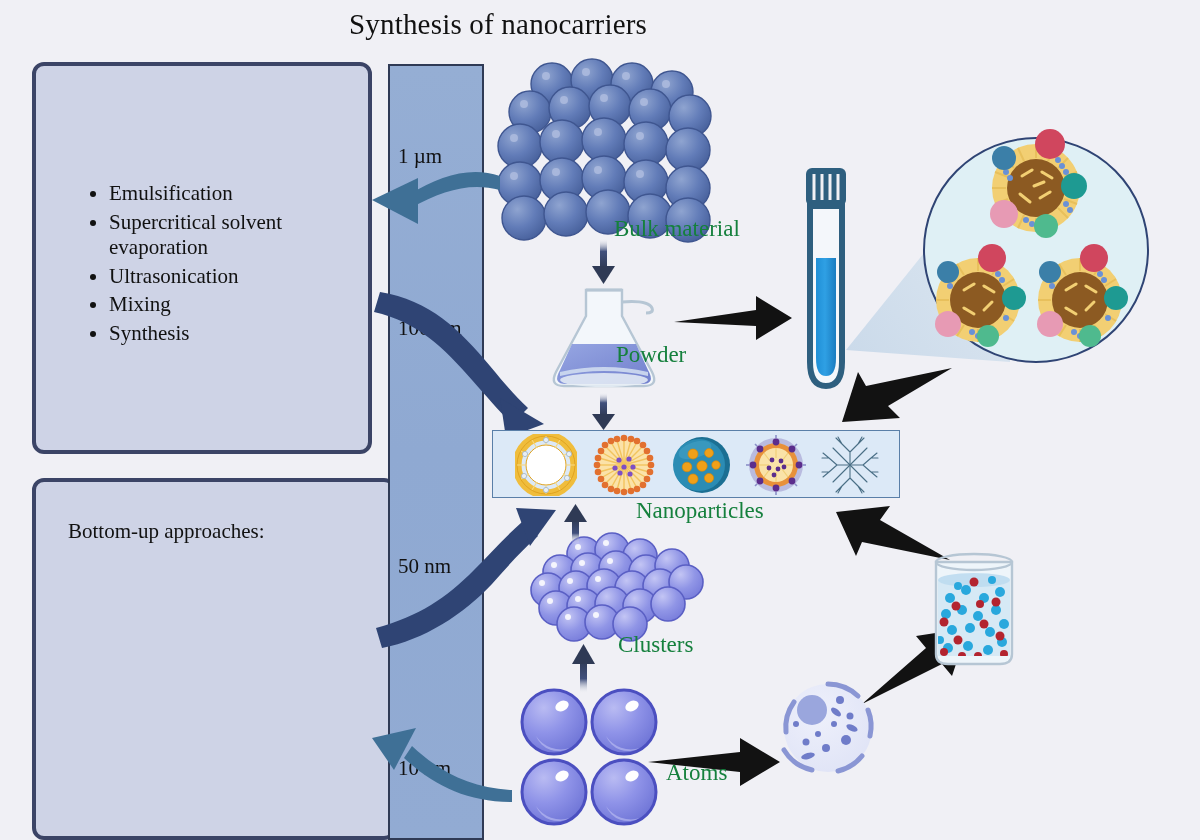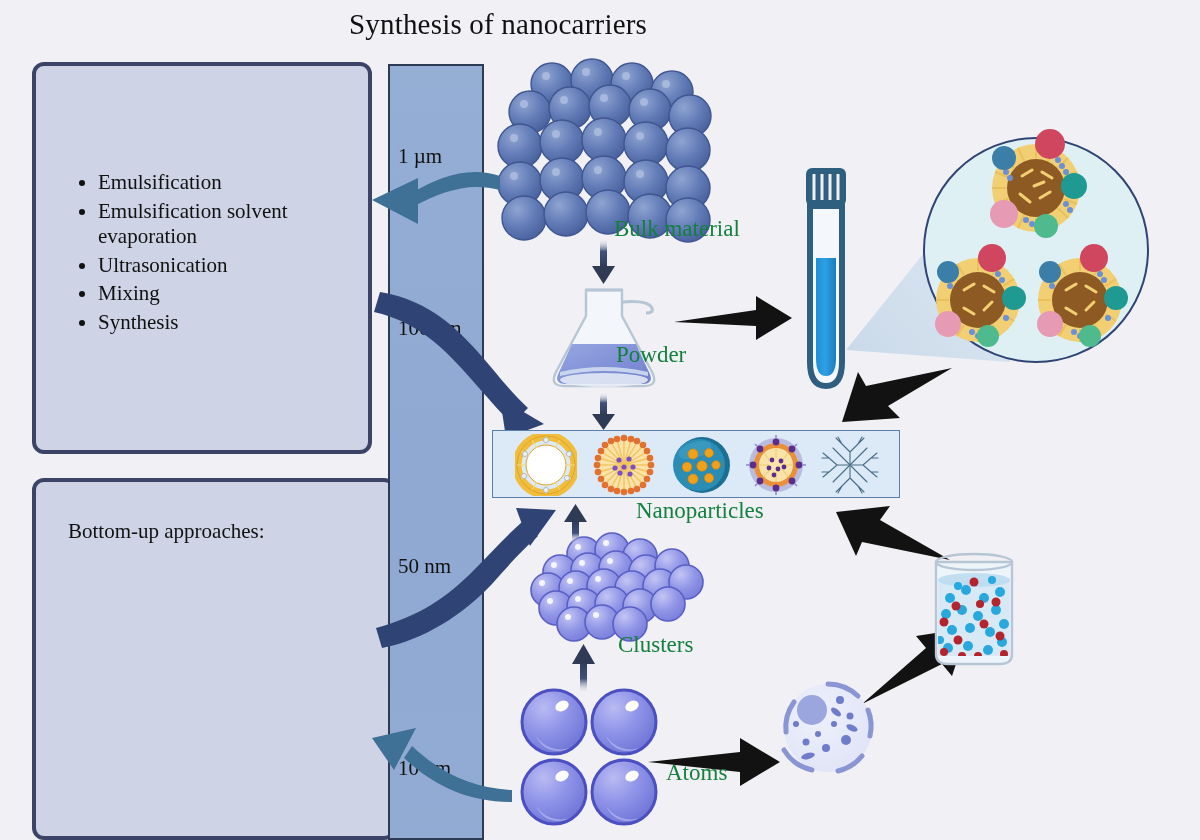--- a/index.html
+++ b/index.html
@@ -26,21 +26,21 @@
     background:#ced3e6;
     border:4px solid #3b4466;
     border-radius:12px;
     box-sizing:border-box;
   }
   #box-topdown{left:32px;top:62px;width:340px;height:392px;}
   #box-bottomup{left:32px;top:478px;width:364px;height:362px;}
 
   .box-inner{padding:22px 16px 0 32px;}
   .box-heading{font-size:21px;color:#111;margin:0 0 6px 0;line-height:1.25;}
-  .box-list{margin:0;padding:0 0 0 30px;list-style:disc;}
+  .box-list{margin:11px;padding:0 0 0 30px;list-style:disc;}
   .box-list li{font-size:21px;color:#111;line-height:1.22;margin:0 0 3px 0;}
   #box-topdown .box-inner{padding-top:104px;}
   #box-bottomup .box-inner{padding-top:36px;}
 
   
   #scale-col{
     position:absolute;left:388px;top:64px;width:96px;height:776px;
     background:linear-gradient(180deg,#95aed4 0%,#8fa9d2 50%,#92abd3 100%);
     border:2px solid #2f3a55;
     box-sizing:border-box;
@@ -83,21 +83,21 @@
 <body>
 
 <div id="stage">
 
   <div id="title">Synthesis of nanocarriers</div>
 
   <div class="approach-box" id="box-topdown">
     <div class="box-inner">
       <ul class="box-list">
         <li>Emulsification</li>
-        <li>Emulsification solvent evaporation</li>
+        <li>Supercritical solvent evaporation</li>
         <li>Ultrasonication</li>
         <li>Mixing</li>
         <li>Synthesis</li>
       </ul>
     </div>
   </div>
 
   <div class="approach-box" id="box-bottomup">
     <div class="box-inner">
       <div class="box-heading">Bottom-up approaches:</div>

